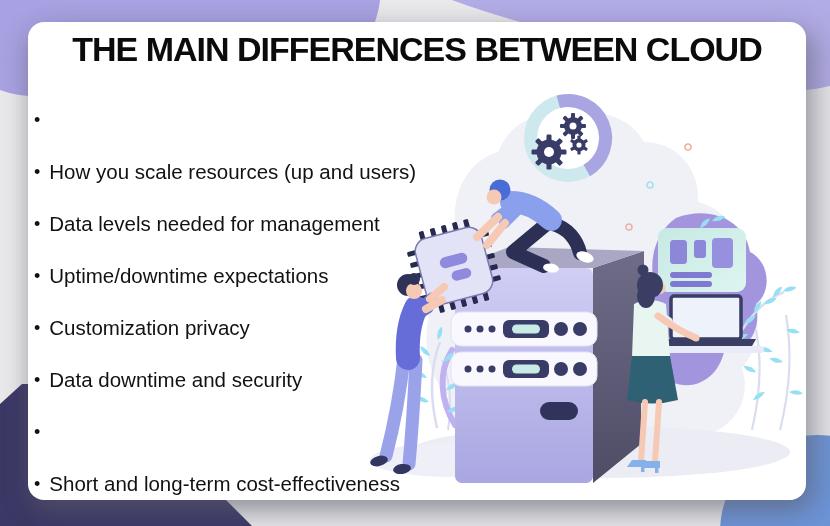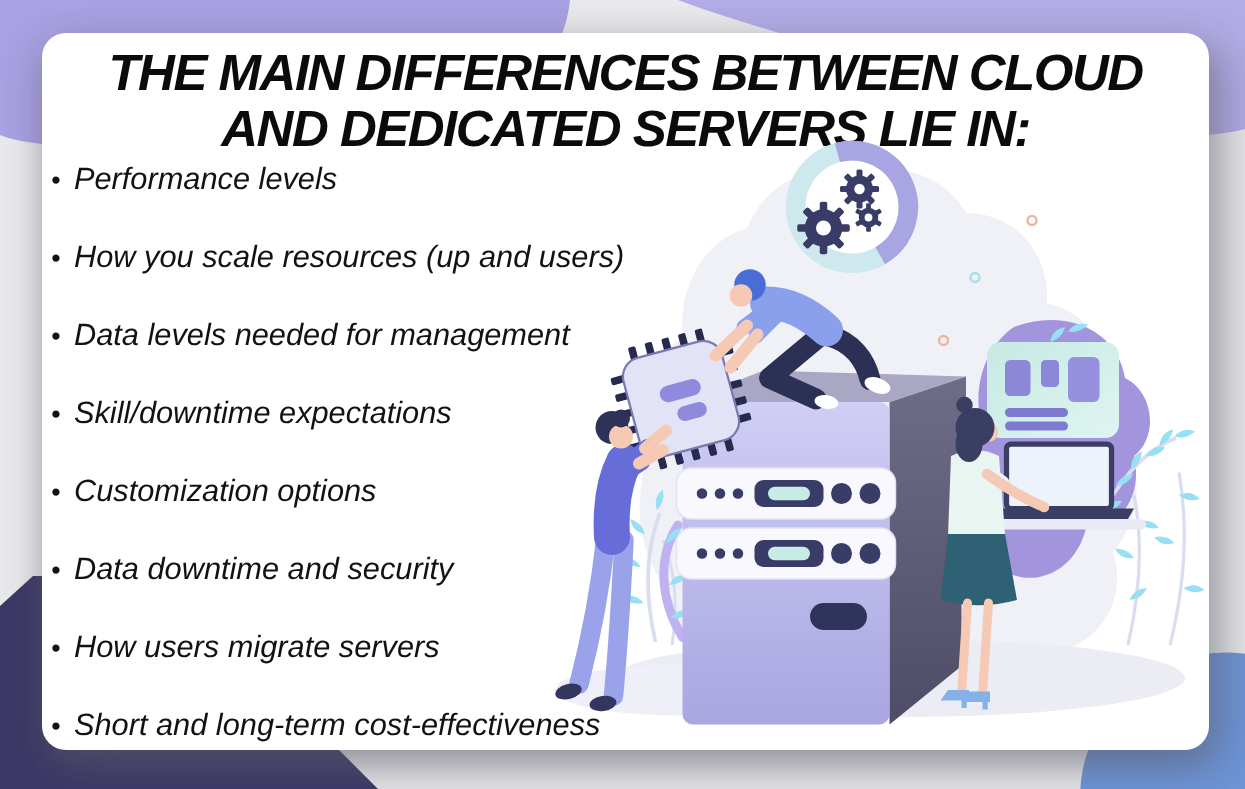--- a/index.html
+++ b/index.html
@@ -1,17 +1,17 @@
 <!DOCTYPE html>
 <html><head>
 <meta charset="utf-8">
 <style>
   html,body{margin:0;padding:0;}
   body{width:830px;height:526px;overflow:hidden;background:#e9e9eb;font-family:"Liberation Sans",sans-serif;}
-  #stage{position:relative;width:830px;height:526px;overflow:hidden;font-style:italic;}
+  #stage{position:relative;width:830px;height:526px;overflow:hidden;}
   #bg-shapes{position:absolute;left:0;top:0;width:830px;height:526px;z-index:0;}
   #card{position:absolute;left:28px;top:22px;width:778px;height:478px;background:#ffffff;border-radius:16px;
         box-shadow:0 10px 24px rgba(90,90,105,.45),14px 10px 28px rgba(90,90,105,.30);z-index:1;overflow:hidden;}
   .title{width:100%;text-align:center;font-weight:bold;font-size:34px;line-height:37px;letter-spacing:-1px;
          color:#0b0b0b;white-space:nowrap;}
   .title-wrap{position:absolute;top:9px;left:0;width:100%;}
   ul.bullets{position:absolute;top:86px;left:0;margin:0;padding:0 0 0 6px;list-style:none;}
   ul.bullets li{display:flex;align-items:center;gap:9px;height:24px;margin-bottom:28px;
                 font-size:20.5px;color:#121212;white-space:nowrap;}
   ul.bullets li .dot{font-size:18px;line-height:24px;}
@@ -27,51 +27,48 @@
     <path fill="#a8a1e2" d="M0,0 L380,0 C376,38 352,62 312,70 L120,92 C60,100 20,98 0,90 Z"></path>
     <path fill="#b2ace6" d="M452,0 L830,0 L830,86 C800,94 760,90 720,78 L560,34 C520,22 484,12 452,0 Z"></path>
     <path fill="#3b3866" d="M0,404 L22,384 L110,384 L252,526 L0,526 Z"></path>
     <circle fill="#6d95d8" cx="817" cy="532" r="97"></circle>
   </svg>
 
   <div id="card">
 
     <div class="title-wrap">
       <div class="title">THE MAIN DIFFERENCES BETWEEN CLOUD</div>
-      <div class="title">AND DEDICATED SERVERS LIE IN:</div>
     </div>
 
     <ul class="bullets">
       <li>
           <span class="dot">•</span>
-          <span>Performance levels</span>
         </li>
       <li>
           <span class="dot">•</span>
           <span>How you scale resources (up and users)</span>
         </li>
       <li>
           <span class="dot">•</span>
           <span>Data levels needed for management</span>
         </li>
       <li>
           <span class="dot">•</span>
-          <span>Skill/downtime expectations</span>
-        </li>
-      <li>
-          <span class="dot">•</span>
-          <span>Customization options</span>
+          <span>Uptime/downtime expectations</span>
+        </li>
+      <li>
+          <span class="dot">•</span>
+          <span>Customization privacy</span>
         </li>
       <li>
           <span class="dot">•</span>
           <span>Data downtime and security</span>
         </li>
       <li>
           <span class="dot">•</span>
-          <span>How users migrate servers</span>
         </li>
       <li>
           <span class="dot">•</span>
           <span>Short and long-term cost-effectiveness</span>
         </li>
     </ul>
 
     <svg id="illus" viewBox="370 90 436 410" aria-hidden="true">
       <defs>
         <linearGradient id="frontGrad" x1="0" y1="0" x2="0" y2="1">

